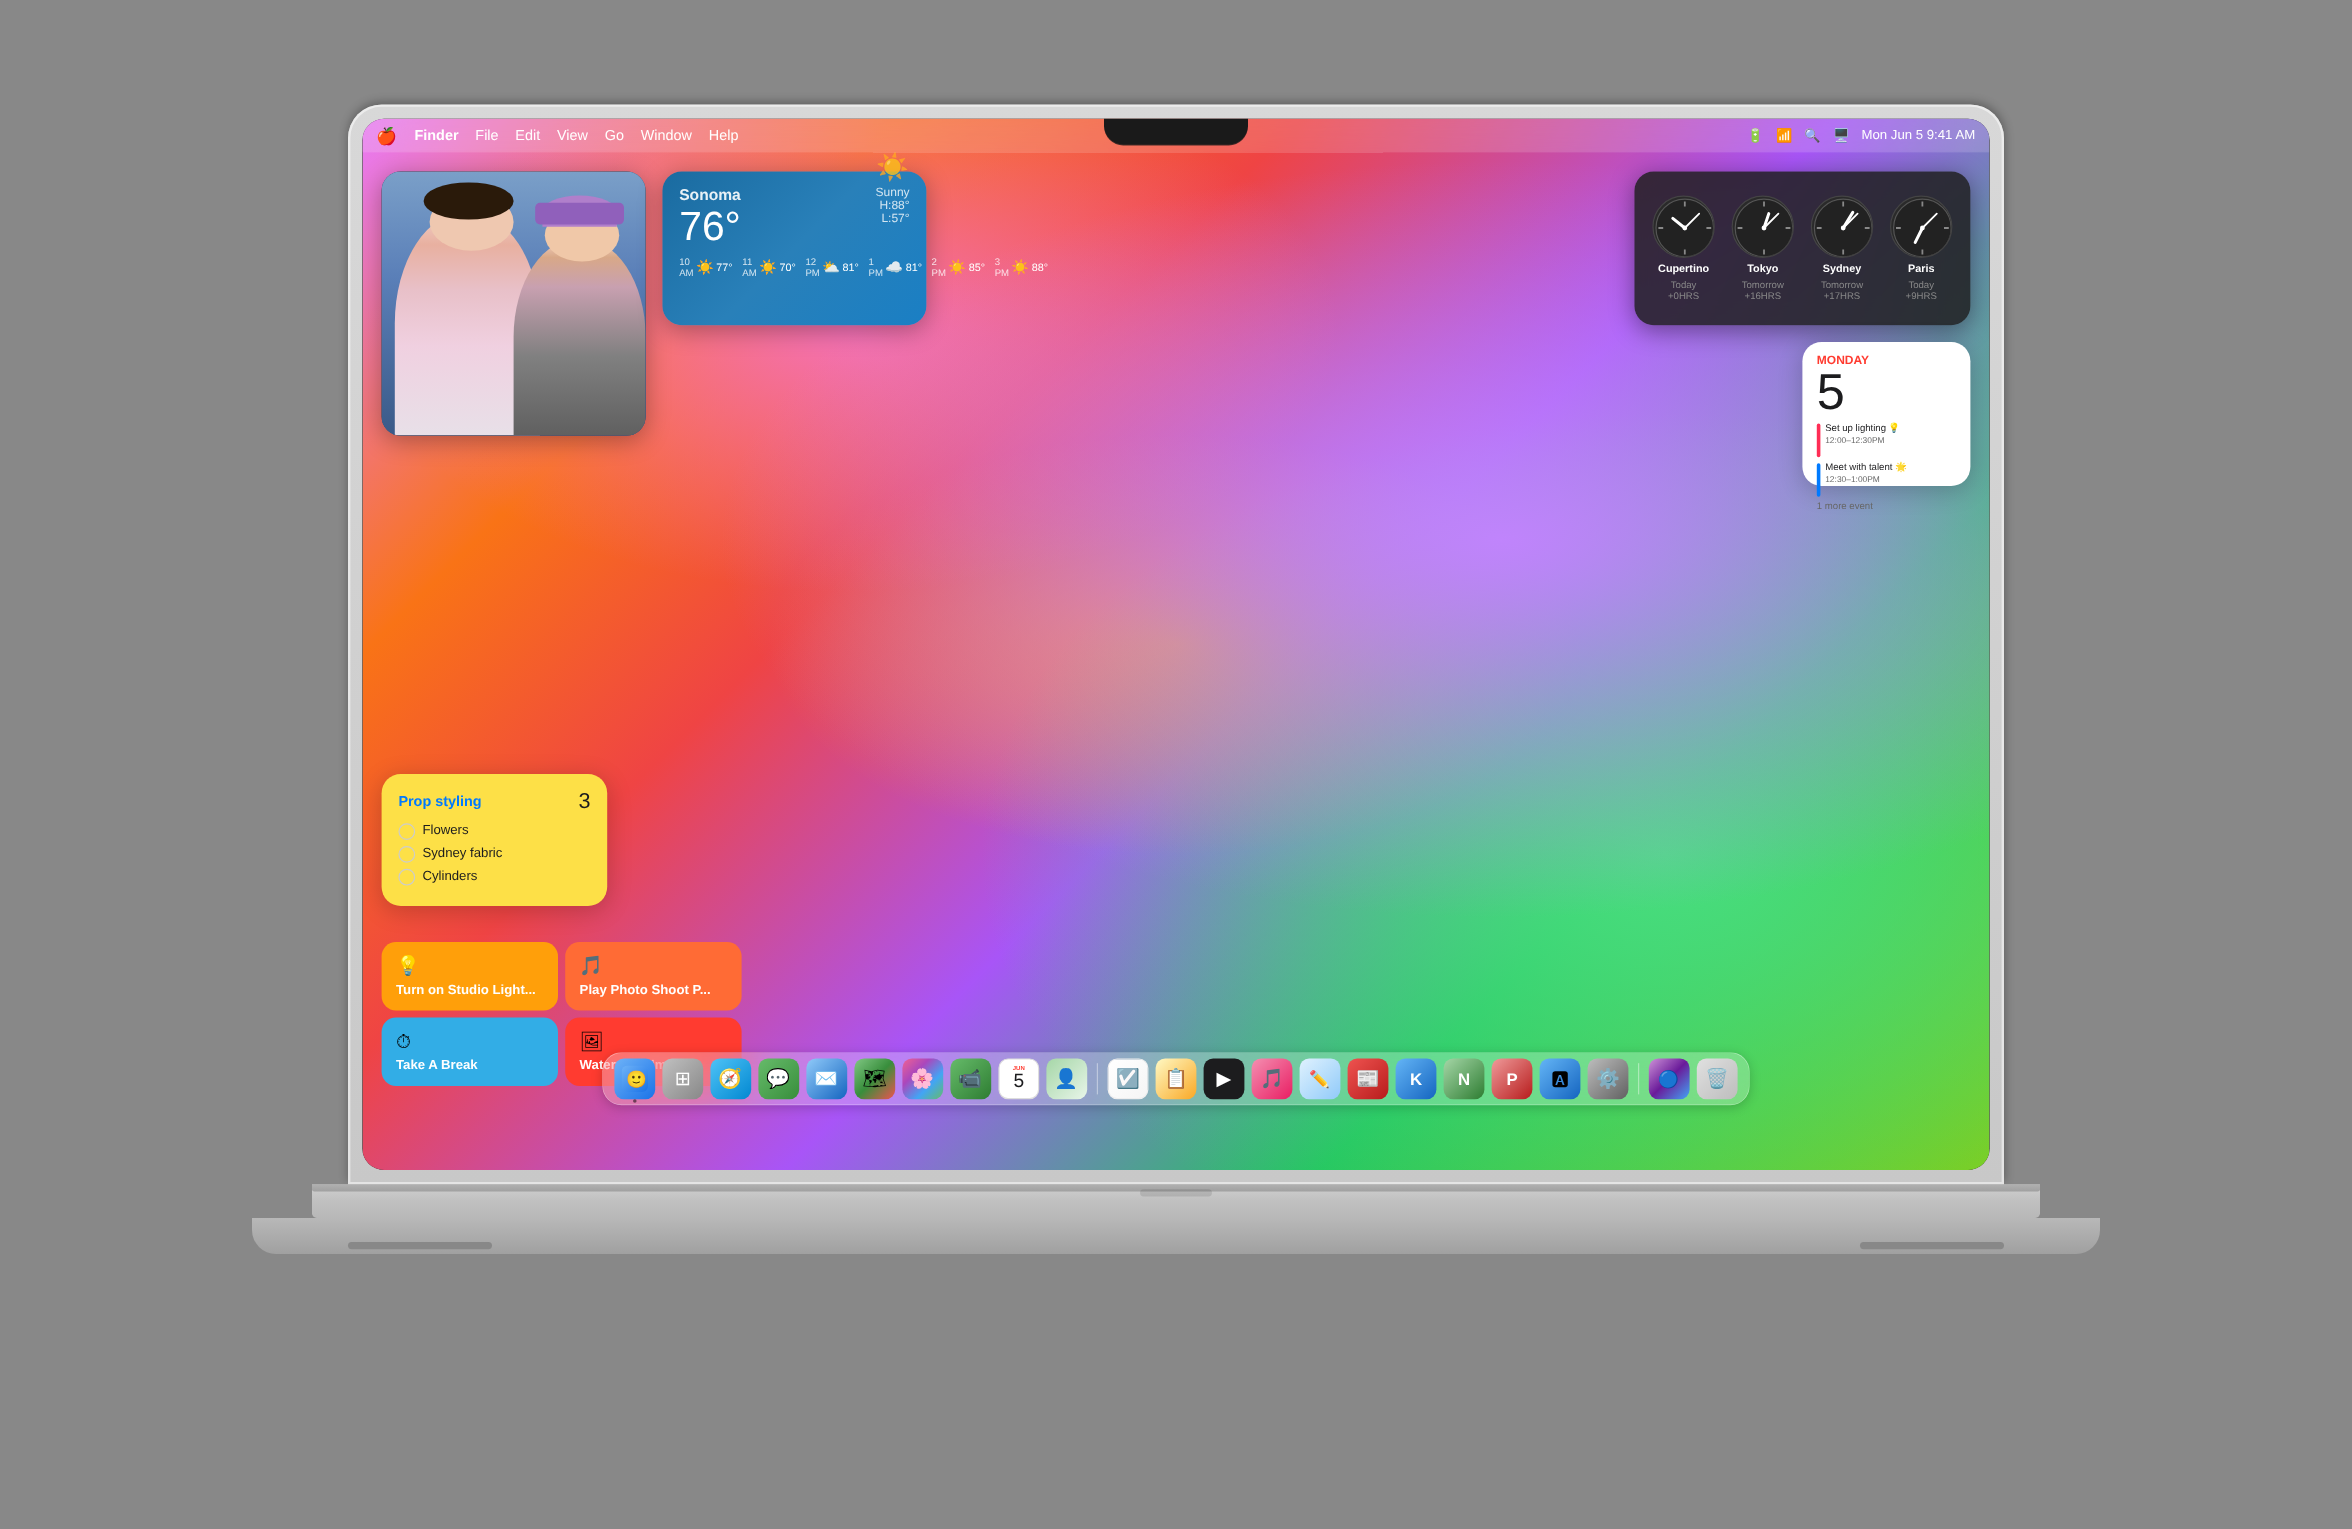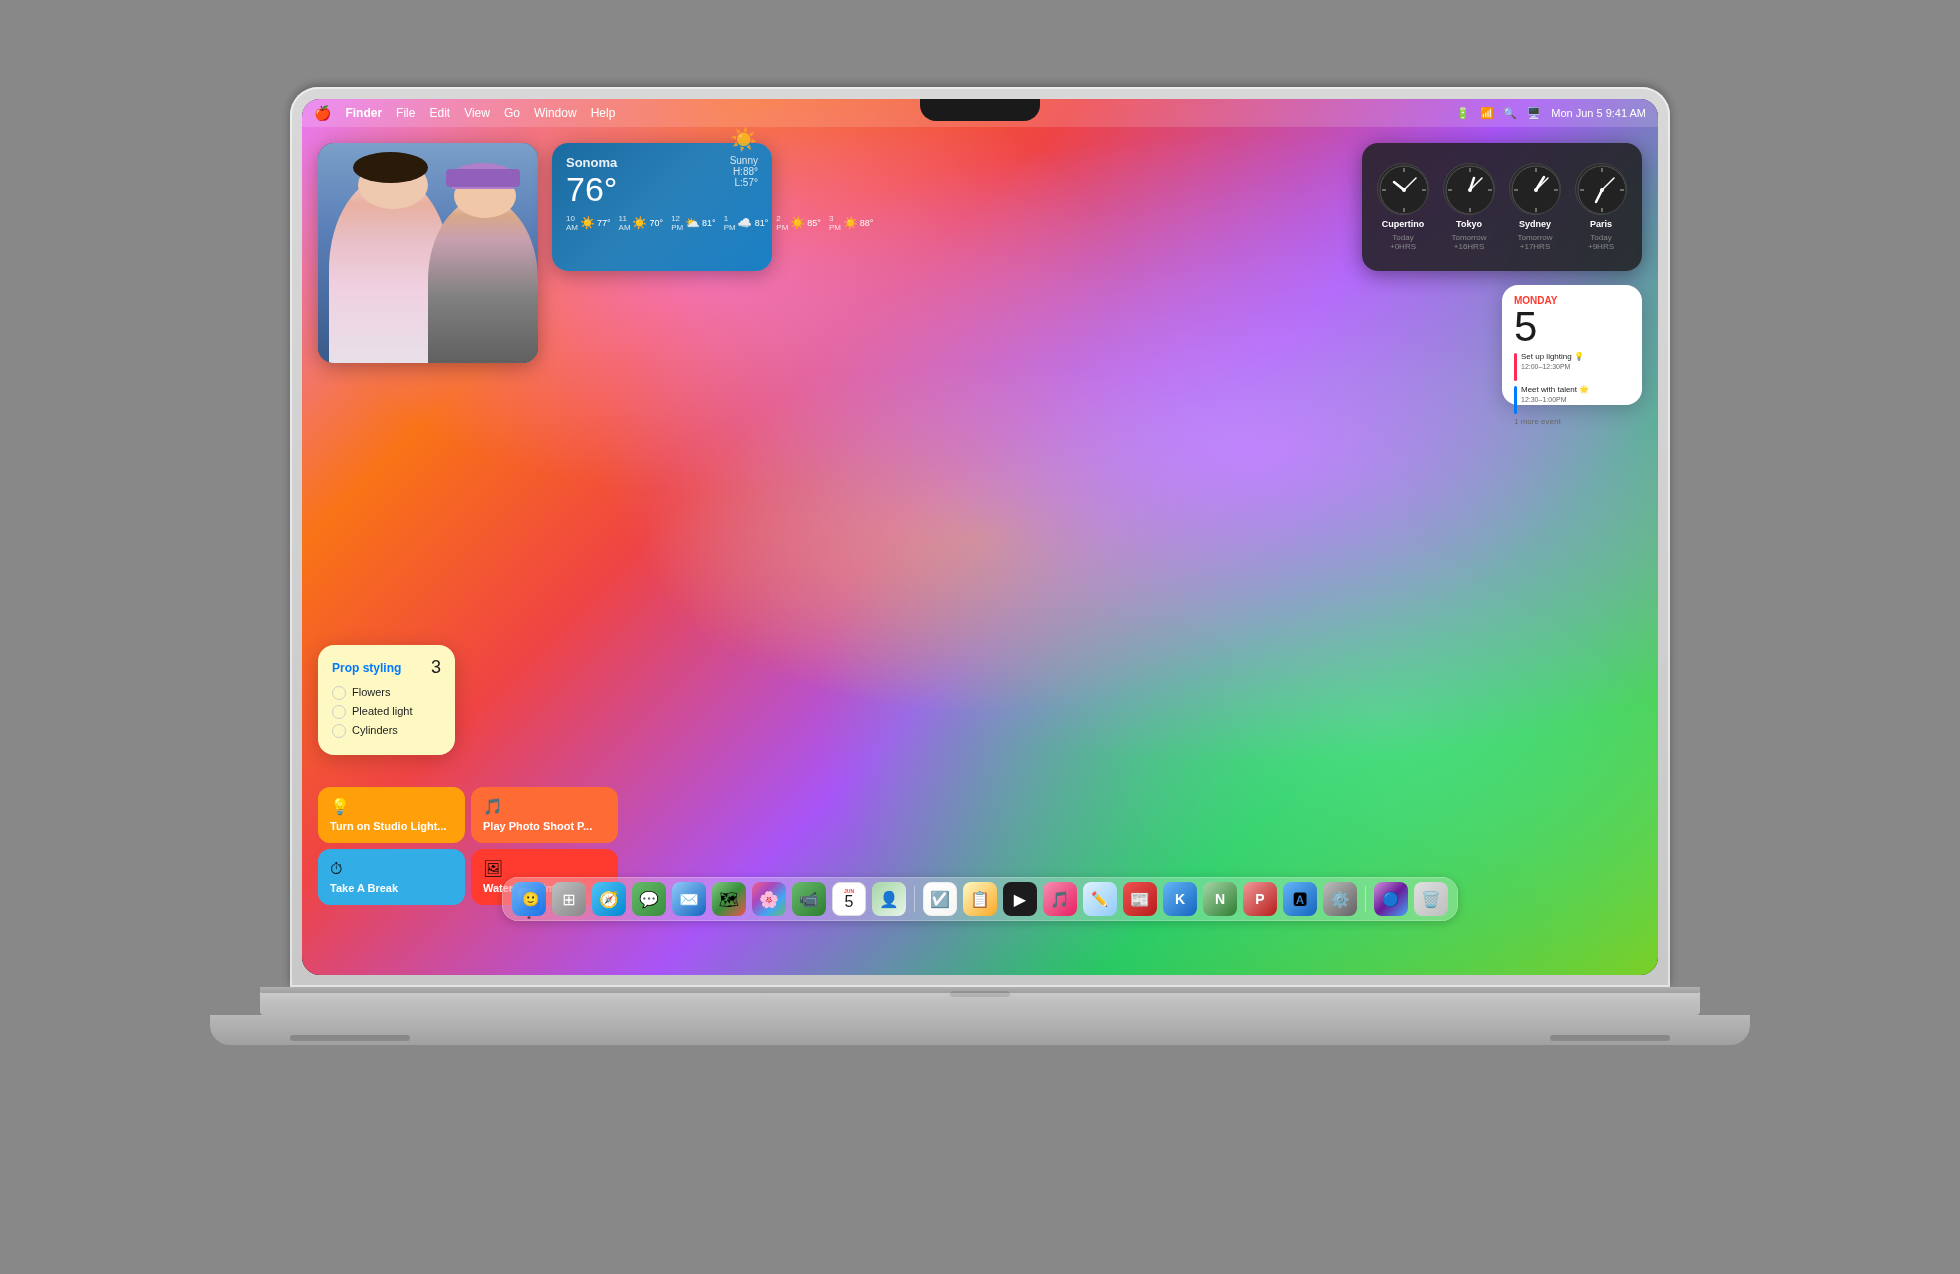--- a/index.html
+++ b/index.html
@@ -265,22 +265,22 @@
     }
     .notes-title { font-size: 13px; font-weight: 700; color: #1c1c1e; }
     .notes-content { font-size: 11px; color: #3a3a3a; margin-top: 4px; line-height: 1.4; }
     .notes-time { font-size: 10px; color: #5a5a3a; margin-top: 6px; }
 
     
     .reminders-widget {
       position: absolute;
       bottom: 170px;
       left: 16px;
-      width: 137px;
-      background: #fef9c3;
+      width: 188px;
+      background: #fde047;
       border-radius: 16px;
       padding: 12px 14px;
       box-shadow: 0 4px 20px rgba(0,0,0,0.2);
     }
     .rem-header {
       display: flex;
       justify-content: space-between;
       align-items: center;
       margin-bottom: 8px;
     }
@@ -647,21 +647,21 @@
             <div class="rem-header">
               <span class="rem-title">Prop styling</span>
               <span class="rem-count">3</span>
             </div>
             <div class="rem-item">
               <div class="rem-circle"></div>
               <span>Flowers</span>
             </div>
             <div class="rem-item">
               <div class="rem-circle"></div>
-              <span>Pleated light</span>
+              <span>Sydney fabric</span>
             </div>
             <div class="rem-item">
               <div class="rem-circle"></div>
               <span>Cylinders</span>
             </div>
           </div>
 
           <div class="shortcuts-grid">
             <div class="shortcut-btn shortcut-yellow">
               <span class="shortcut-icon">💡</span>

